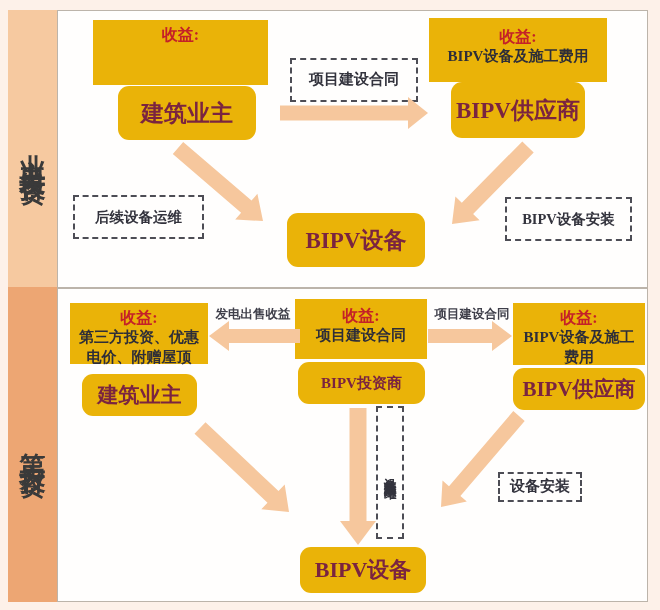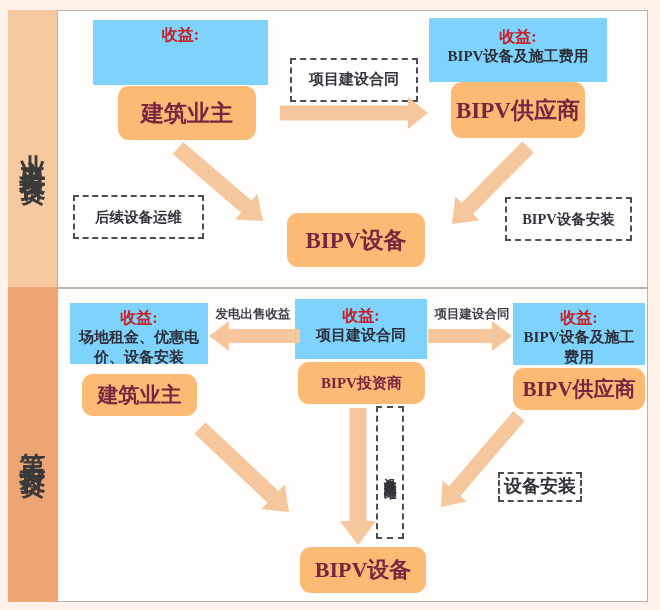--- a/index.html
+++ b/index.html
@@ -23,28 +23,28 @@
   }
 
   .panel{
     position:absolute;left:57px;width:591px;
     background:#fffefd;border:1px solid #bcb4aa;box-sizing:border-box;
   }
   .panel.p1{top:10px;height:278px;}
   .panel.p2{top:288px;height:314px;}
 
   .benefit{
-    position:absolute;background:#7dd3fc;box-sizing:border-box;
+    position:absolute;background:#eab308;box-sizing:border-box;
     text-align:center;padding:4px 4px;line-height:1.32;
     font-size:15px;font-weight:600;color:#2e2e38;z-index:2;
   }
   .benefit .t{color:#c42128;font-weight:700;font-size:16px;display:block;}
 
   .actor{
-    position:absolute;background:#fdba74;border-radius:11px;
+    position:absolute;background:#eab308;border-radius:11px;
     display:flex;align-items:center;justify-content:center;
     font-weight:700;color:#7a2440;z-index:2;box-sizing:border-box;
   }
 
   .note{
     position:absolute;border:2px dashed #4d4d55;box-sizing:border-box;
     display:flex;align-items:center;justify-content:center;
     font-size:14.5px;font-weight:600;color:#33333d;z-index:2;
     background:transparent;text-align:center;line-height:1.3;
   }
@@ -93,21 +93,21 @@
 
   <div class="actor" style="left:287px;top:213px;width:138px;height:54px;font-size:23px;">BIPV设备</div>
 
   <div class="panel p2"></div>
   <div class="sidebar s2">
     <span>第三方投资</span>
   </div>
 
   <div class="benefit" style="left:70px;top:303px;width:138px;height:61px;">
     <span class="t">收益:</span>
-    <span>场地租金、优惠电价、设备安装</span>
+    <span>第三方投资、优惠电价、附赠屋顶</span>
   </div>
 
   <div class="ctlabel" style="left:212px;top:306px;width:82px;">发电出售收益</div>
 
   <div class="benefit" style="left:295px;top:299px;width:132px;height:60px;padding-top:6px;">
     <span class="t">收益:</span>
     <span>项目建设合同</span>
   </div>
 
   <div class="ctlabel" style="left:431px;top:306px;width:82px;">项目建设合同</div>
@@ -121,21 +121,21 @@
 
   <div class="actor" style="left:298px;top:362px;width:127px;height:42px;font-size:15px;">BIPV投资商</div>
 
   <div class="actor" style="left:513px;top:368px;width:132px;height:42px;font-size:21px;">BIPV供应商</div>
 
 
   <div class="note vnote" style="left:376px;top:406px;width:28px;height:133px;">
     <span>设备收益及后续运维</span>
   </div>
 
-  <div class="note" style="left:498px;top:472px;width:84px;height:30px;font-size:18px;">设备安装</div>
+  <div class="note" style="left:498px;top:472px;width:84px;height:30px;font-size:15px;">设备安装</div>
 
   <div class="actor" style="left:300px;top:547px;width:126px;height:46px;font-size:22px;">BIPV设备</div>
 
   <svg class="arrows" width="660" height="610" viewBox="0 0 660 610">
     <polygon points="280.0,120.5 408.0,120.5 408.0,129.0 428.0,113.0 408.0,97.0 408.0,105.5 280.0,105.5"></polygon>
     <polygon points="172.8,154.1 241.1,212.7 235.2,219.6 263.0,221.0 257.4,193.8 251.5,200.6 183.2,141.9"></polygon>
     <polygon points="522.3,141.4 461.8,202.7 455.4,196.4 452.0,224.0 479.6,220.3 473.1,214.0 533.7,152.6"></polygon>
     <polygon points="300.0,329.0 229.0,329.0 229.0,321.0 209.0,336.0 229.0,351.0 229.0,343.0 300.0,343.0"></polygon>
     <polygon points="428.0,343.0 492.0,343.0 492.0,351.0 512.0,336.0 492.0,321.0 492.0,329.0 428.0,329.0"></polygon>
     <polygon points="194.5,433.8 267.5,502.7 261.3,509.3 289.0,512.0 284.7,484.5 278.5,491.1 205.5,422.2"></polygon>

